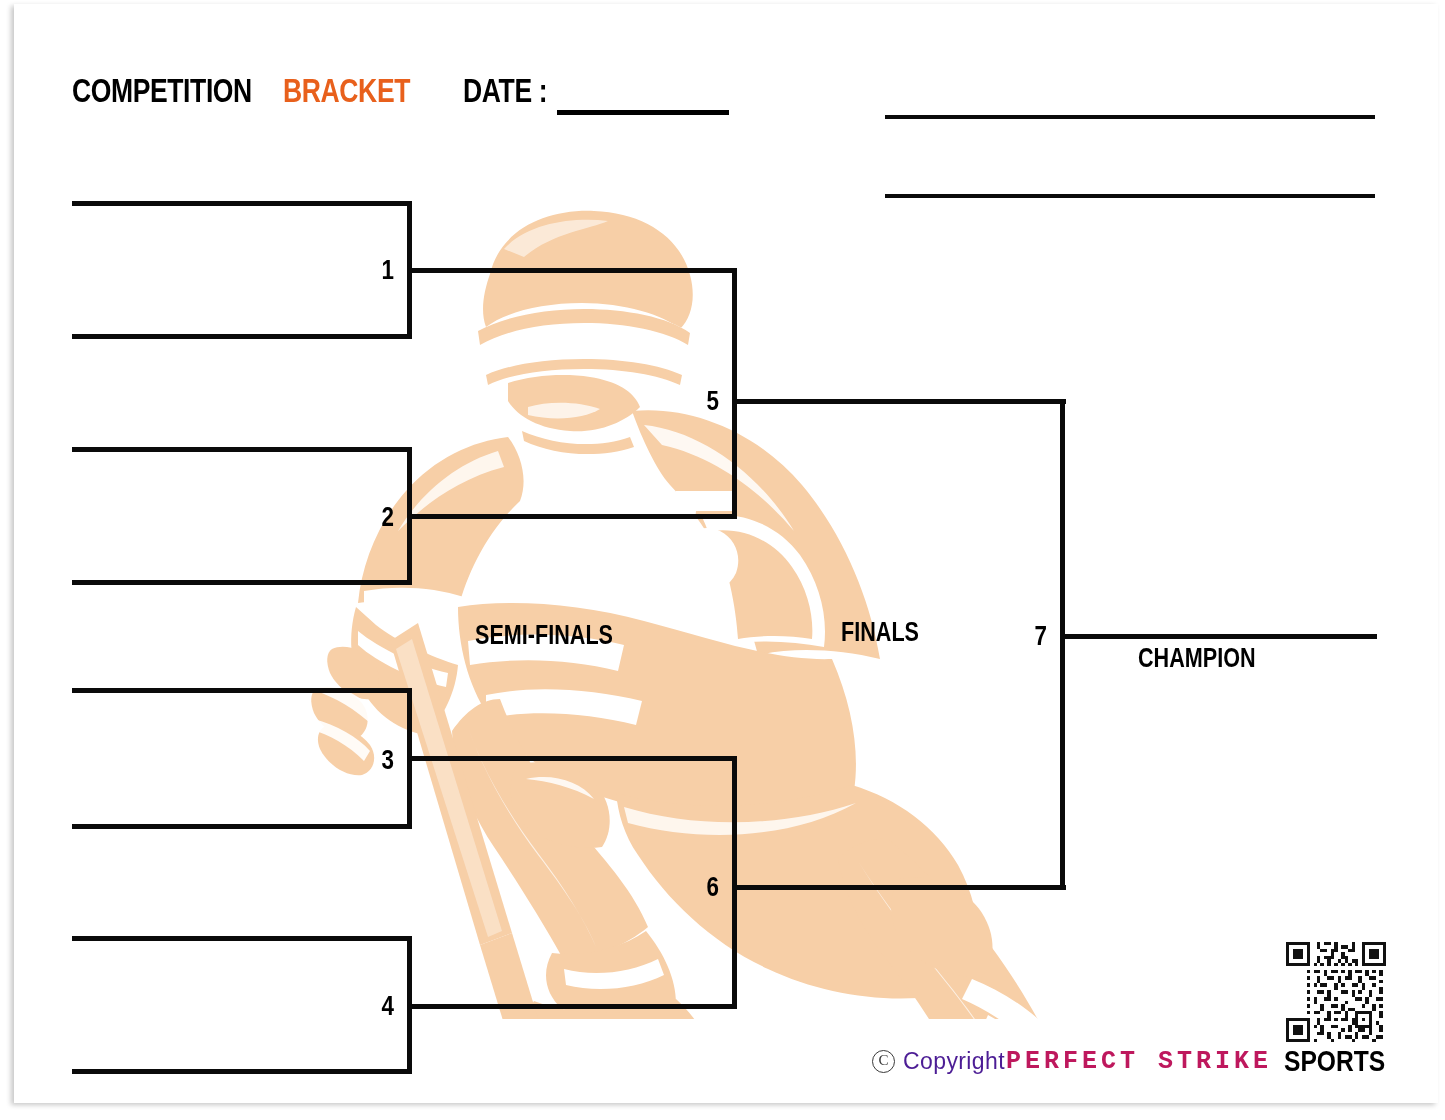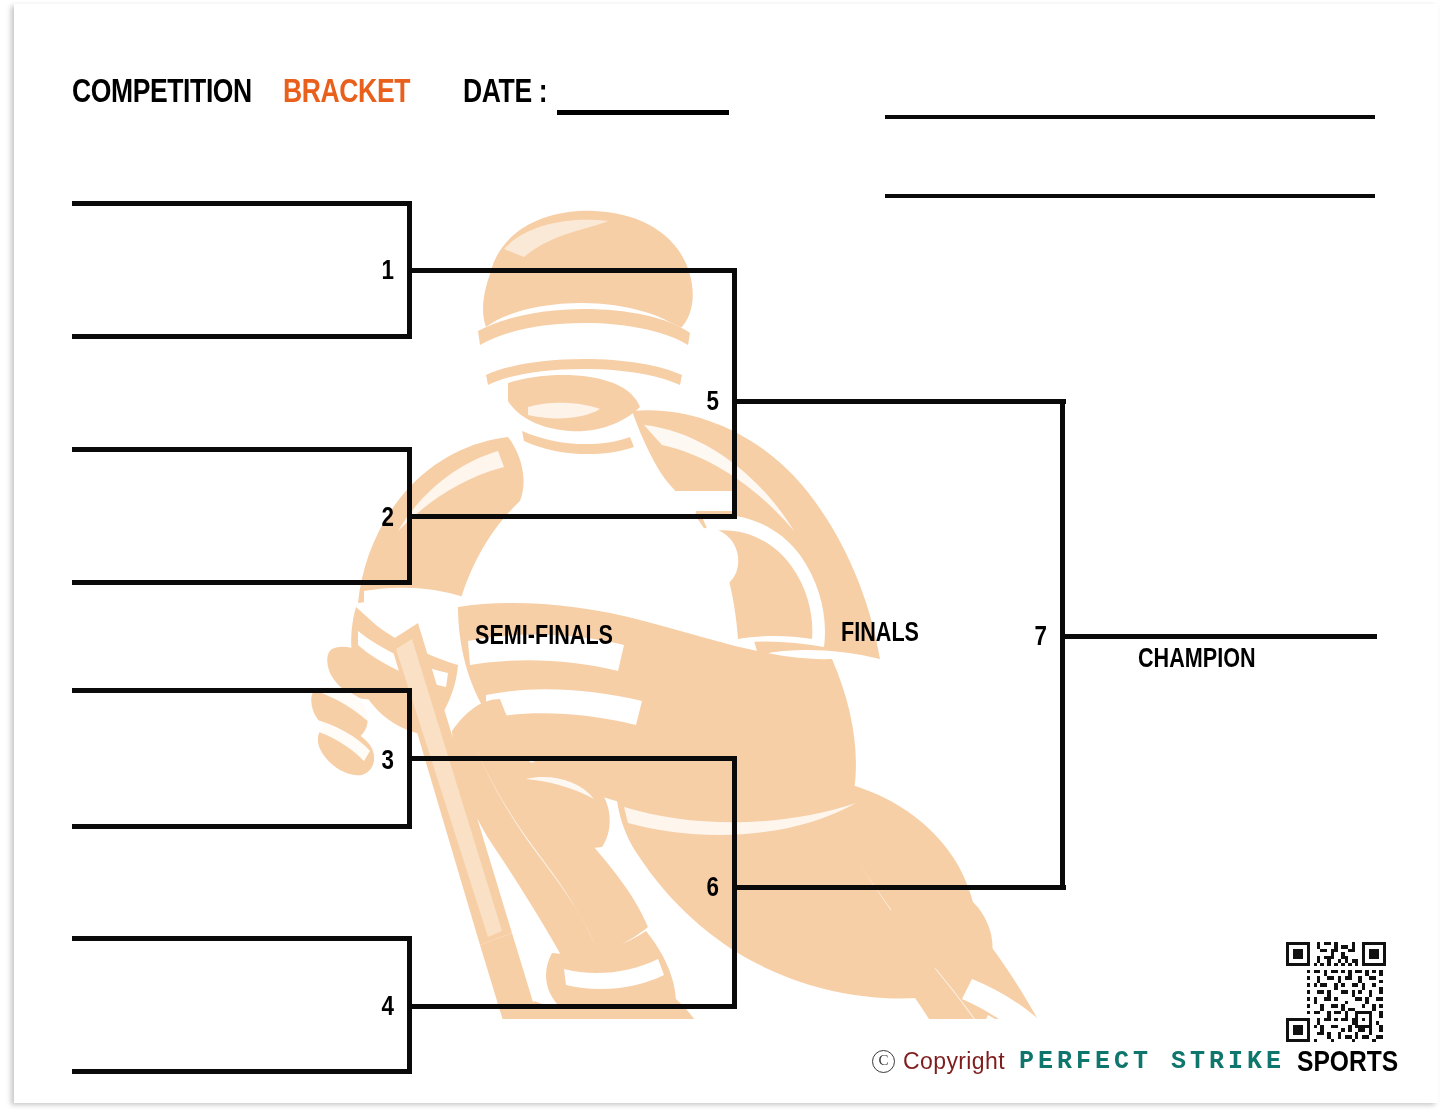--- a/index.html
+++ b/index.html
@@ -126,27 +126,27 @@
     border-radius: 50%;
     font-size: 15px;
     line-height: 19px;
     text-align: center;
     color: #3a3a3a;
     margin-right: 8px;
     font-family: "Liberation Serif", serif;
   }
   .copy-word {
     font-size: 23px;
-    color: #7f1d1d;
+    color: #4c1d95;
     letter-spacing: 0.4px;
-    margin-right: 14px;
+    margin-right: 1px;
   }
   .brand-ps {
     font-size: 25px;
-    color: #0f766e;
+    color: #be185d;
     font-family: "Liberation Mono", monospace;
     font-weight: 700;
     letter-spacing: 4px;
     margin-right: 12px;
   }
   .brand-sports {
     font-size: 30px;
     color: #000;
     font-weight: 700;
     transform: scaleX(0.82);

